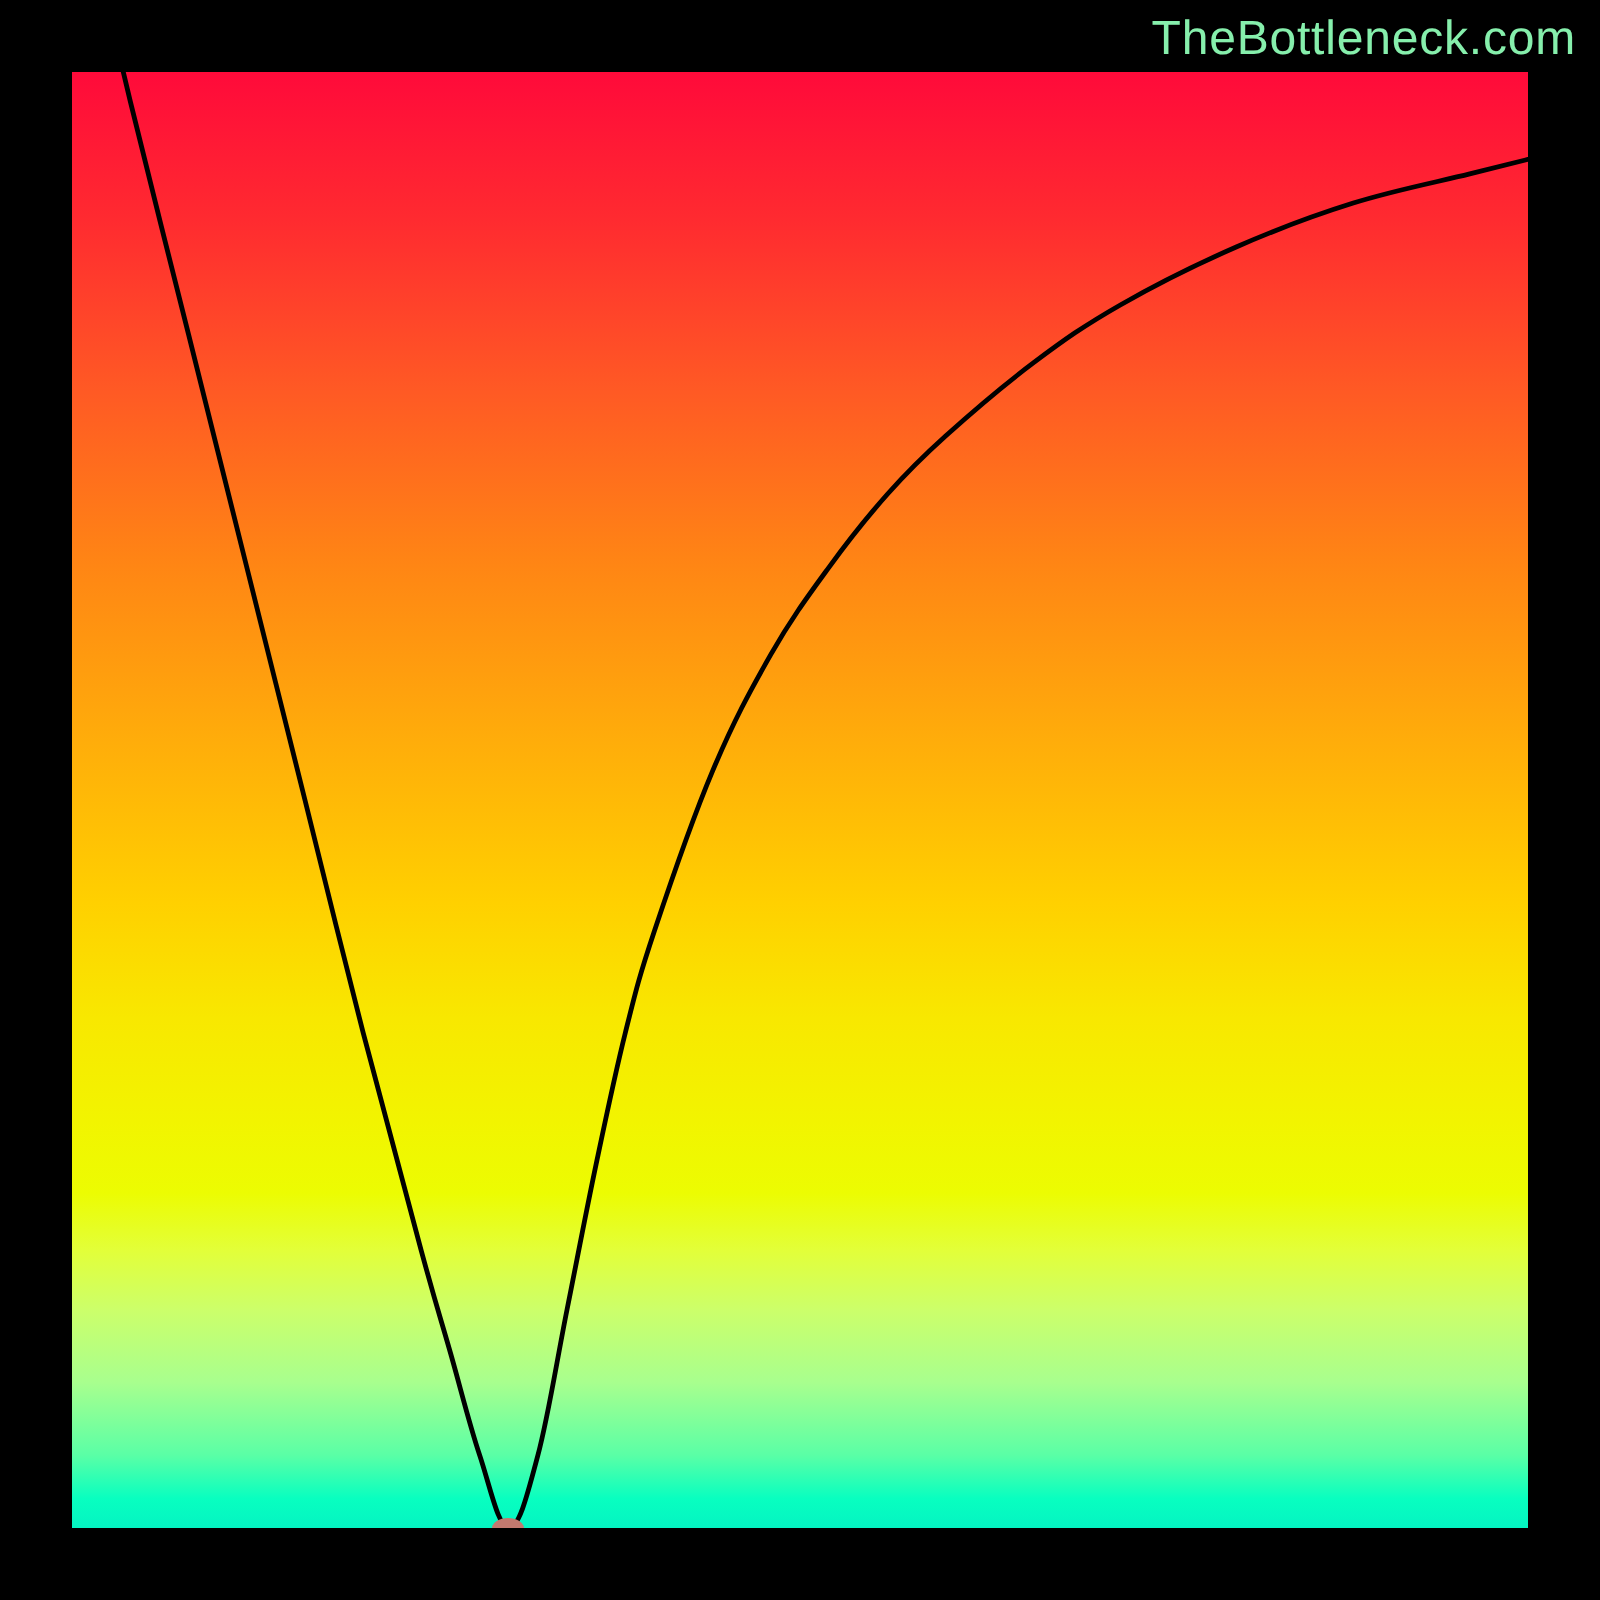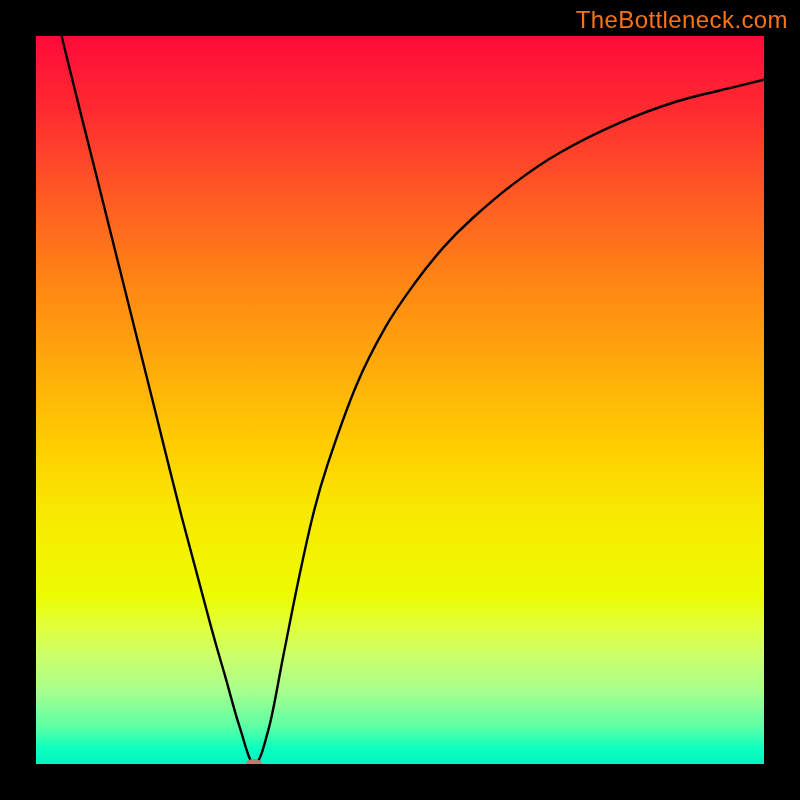--- a/index.html
+++ b/index.html
@@ -45,21 +45,21 @@
         #a8ff8e 90%,
         #5affa6 95%,
         #08ffc0 98%,
         #04f4c2 100%
       );
   }
   .branding {
     position: absolute;
     top: 6px;
     right: 12px;
-    color: #f97316;
+    color: #86efac;
     font-size: 24px;
     letter-spacing: 0.4px;
     font-weight: 500;
   }
   svg.curve {
     position: absolute;
     inset: 0;
     width: 100%;
     height: 100%;
   }

